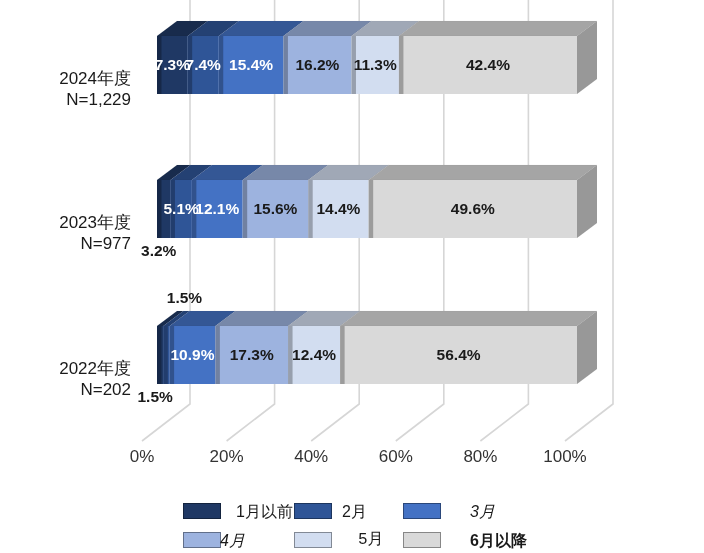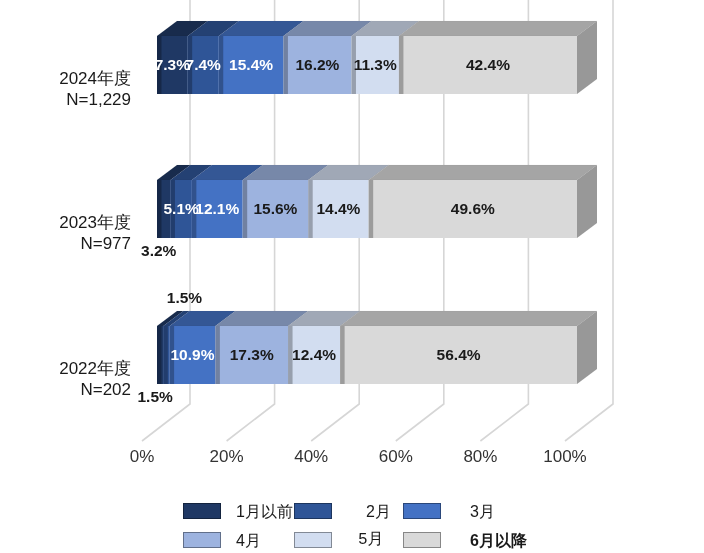--- a/index.html
+++ b/index.html
@@ -108,23 +108,23 @@
       <text x="251.71" y="360" text-anchor="middle" font-size="15.5" font-weight="bold" fill="#1A1A1A">17.3%</text>
       <text x="314.08000000000004" y="360" text-anchor="middle" font-size="15.5" font-weight="bold" fill="#1A1A1A">12.4%</text>
       <text x="458.56" y="360" text-anchor="middle" font-size="15.5" font-weight="bold" fill="#1A1A1A">56.4%</text>
       <text x="131" y="374" text-anchor="end" font-size="17" fill="#1a1a1a">2022年度</text>
       <text x="131" y="395" text-anchor="end" font-size="17" fill="#1a1a1a">N=202</text>
     </svg>
   <div id="legend">
       <div class="legend-swatch" style="left: 183px; top: 503px; background: rgb(31, 56, 100); border: 1.5px solid rgb(19, 35, 62);"></div>
       <div class="legend-label" style="left: 236px; top: 503px;">1月以前</div>
       <div class="legend-swatch" style="left: 294px; top: 503px; background: rgb(47, 85, 151); border: 1.5px solid rgb(29, 53, 94);"></div>
-      <div class="legend-label" style="left: 366px; top: 503px;">2月</div>
+      <div class="legend-label" style="left: 342px; top: 503px;">2月</div>
       <div class="legend-swatch" style="left: 403px; top: 503px; background: rgb(68, 114, 196); border: 1.5px solid rgb(42, 71, 122);"></div>
-      <div class="legend-label" style="left: 470px; top: 503px;">3月</div>
+      <div class="legend-label" style="left: 470px; top: 503px; font-style: italic;">3月</div>
       <div class="legend-swatch" style="left: 183px; top: 532px; background: rgb(157, 179, 223); border: 1.5px solid rgb(97, 111, 138);"></div>
-      <div class="legend-label" style="left: 236px; top: 532px;">4月</div>
+      <div class="legend-label" style="left: 220px; top: 532px; font-style: italic;">4月</div>
       <div class="legend-swatch" style="left: 294px; top: 532px; background: rgb(210, 221, 240); border: 1.5px solid rgb(130, 137, 149);"></div>
       <div class="legend-label" style="left: 358px; top: 532px; font-family: Liberation Mono, monospace;">5月</div>
       <div class="legend-swatch" style="left: 403px; top: 532px; background: rgb(217, 217, 217); border: 1.5px solid rgb(135, 135, 135);"></div>
       <div class="legend-label" style="left: 470px; top: 532px; font-weight: bold;">6月以降</div>
     </div>
 </div>
 
 </body></html>

